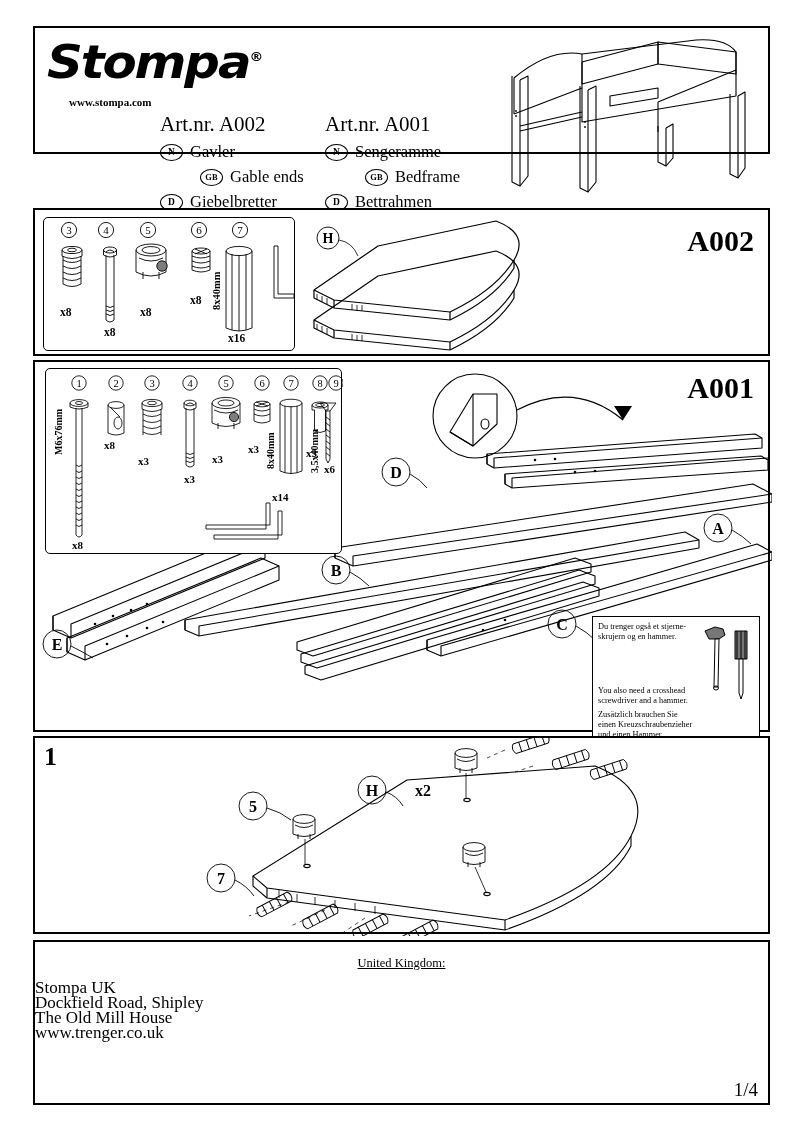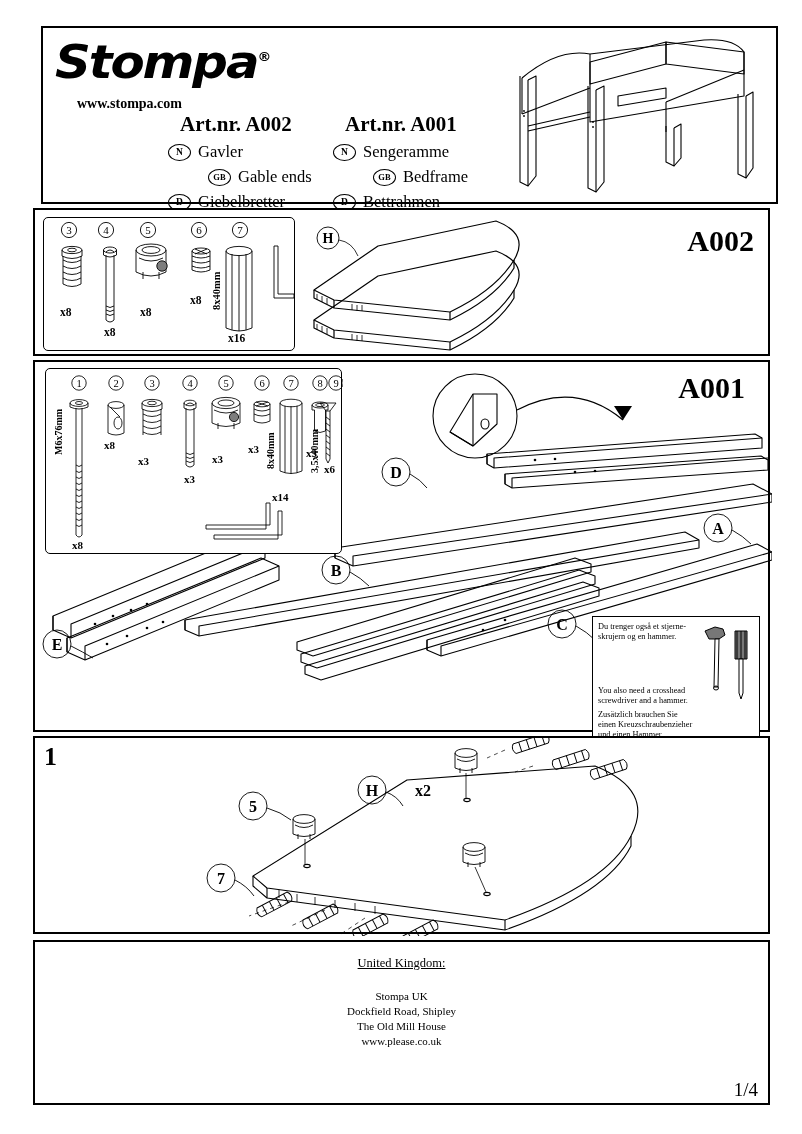--- a/index.html
+++ b/index.html
@@ -2,66 +2,66 @@
 <html><head>
 <meta charset="utf-8">
 <style>
   html,body{margin:0;padding:0;background:#fff;}
   body{width:802px;height:1134px;font-family:"Liberation Serif",serif;color:#000;position:relative;}
   .page{position:absolute;left:0;top:0;width:802px;height:1134px;}
 
   .panel{position:absolute;border:2px solid #000;background:#fff;box-sizing:border-box;}
 
   
-  #header{left:41px;top:26px;width:737px;height:178px;padding-left:24px;}
+  #header{left:33px;top:26px;width:737px;height:128px;padding-left:24px;}
   .logo{position:absolute;left:12px;top:6px;font-family:"DejaVu Sans",sans-serif;font-weight:bold;font-size:47px;letter-spacing:-2px;
         font-style:italic;transform:scaleX(1.06);transform-origin:left top;}
   .logo .reg{font-size:13px;vertical-align:super;font-style:normal;font-weight:bold;}
-  .website{position:absolute;left:34px;top:68px;font-size:14px;font-weight:bold;font-family:"Liberation Serif",serif;}
+  .website{position:absolute;left:34px;top:68px;font-size:11px;font-weight:bold;font-family:"Liberation Serif",serif;}
   .artcol{position:absolute;top:84px;}
   #artA002{left:125px;}
   #artA001{left:290px;}
-  .arttitle{font-size:21px;font-weight:bold;white-space:nowrap;margin-left:12px;}
+  .arttitle{font-size:21px;font-weight:normal;white-space:nowrap;}
   .langrow{display:flex;align-items:center;margin-top:5px;}
   .flag{display:inline-flex;align-items:center;justify-content:center;border:1.3px solid #000;border-radius:50%;
         width:21px;height:15px;font-size:9.5px;font-weight:bold;font-family:"Liberation Serif",serif;margin-right:7px;flex:0 0 auto;}
   .flag.gb{font-size:8.5px;margin-left:40px;}
   .langtxt{font-size:16.5px;white-space:nowrap;}
   #bedart{position:absolute;right:8px;top:8px;width:270px;height:160px;}
 
   
   #a002{left:33px;top:208px;width:737px;height:148px;}
   #a002 .bigcode{position:absolute;right:14px;top:14px;font-size:30px;font-weight:bold;font-family:"Liberation Serif",serif;}
   .partsbox{position:absolute;border:1.6px solid #000;border-radius:5px;background:#fff;box-sizing:border-box;}
   #a002box{left:8px;top:7px;width:252px;height:134px;}
   #a002parts{position:absolute;left:0;top:0;width:252px;height:134px;}
   #a002h{position:absolute;left:265px;top:6px;width:360px;height:136px;}
 
   
   #a001{left:33px;top:360px;width:737px;height:372px;}
-  #a001 .bigcode{position:absolute;right:23px;top:9px;font-size:30px;font-weight:bold;}
+  #a001 .bigcode{position:absolute;right:14px;top:9px;font-size:30px;font-weight:bold;}
   #a001box{left:10px;top:6px;width:297px;height:186px;}
   #a001parts{position:absolute;left:0;top:0;width:297px;height:186px;}
   #a001rails{position:absolute;left:0;top:0;width:737px;height:372px;}
   #toolnote{position:absolute;left:557px;top:254px;width:168px;height:128px;border:1.4px solid #000;background:#fff;box-sizing:border-box;}
   .tnline{font-size:8.3px;line-height:9.6px;font-family:"Liberation Serif",serif;}
   .tntxt{position:absolute;left:5px;top:5px;width:105px;}
   .tnpara{margin-bottom:5px;}
   #tntools{position:absolute;right:2px;top:4px;width:56px;height:92px;}
 
   
   #step1{left:33px;top:736px;width:737px;height:198px;}
   #stepnum{position:absolute;left:9px;top:4px;font-size:26px;font-weight:bold;}
   #step1art{position:absolute;left:0;top:0;width:737px;height:198px;}
 
   
   #footer{left:33px;top:940px;width:737px;height:165px;}
   .uk-title{text-align:center;font-size:12.5px;text-decoration:underline;margin-top:14px;}
   .uk-body{font-size:12.3px;line-height:14px;text-align:center;padding:2px 6px 0 6px;}
-  .addr{text-align:center;font-size:11px;line-height:15px;margin-top:18px;}
+  .addr{text-align:left;font-size:17px;line-height:15px;margin-top:9px;}
   #pageno{position:absolute;right:10px;bottom:2px;font-size:19px;}
   svg{display:block;}
   svg text{font-family:"Liberation Serif",serif;}
 </style>
 </head>
 <body>
 
 <div class="page">
 
   <div class="panel" id="header">
@@ -659,18 +659,18 @@
       </g>
     </svg>
   </div>
 
   <div class="panel" id="footer">
     <div class="uk-title">United Kingdom:</div>
     <div class="addr">
       <div>Stompa UK</div>
       <div>Dockfield Road, Shipley</div>
       <div>The Old Mill House</div>
-      <div>www.please.co.uk</div>
+      <div>www.trenger.co.uk</div>
     </div>
     <div id="pageno">1/4</div>
   </div>
 
 </div>
 
 </body></html>

